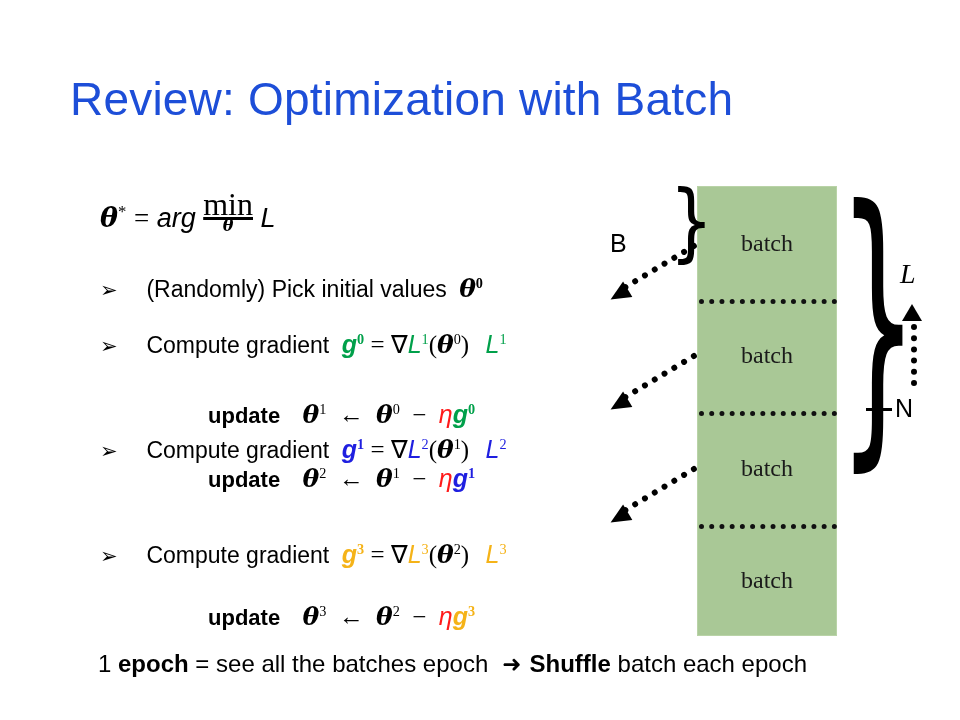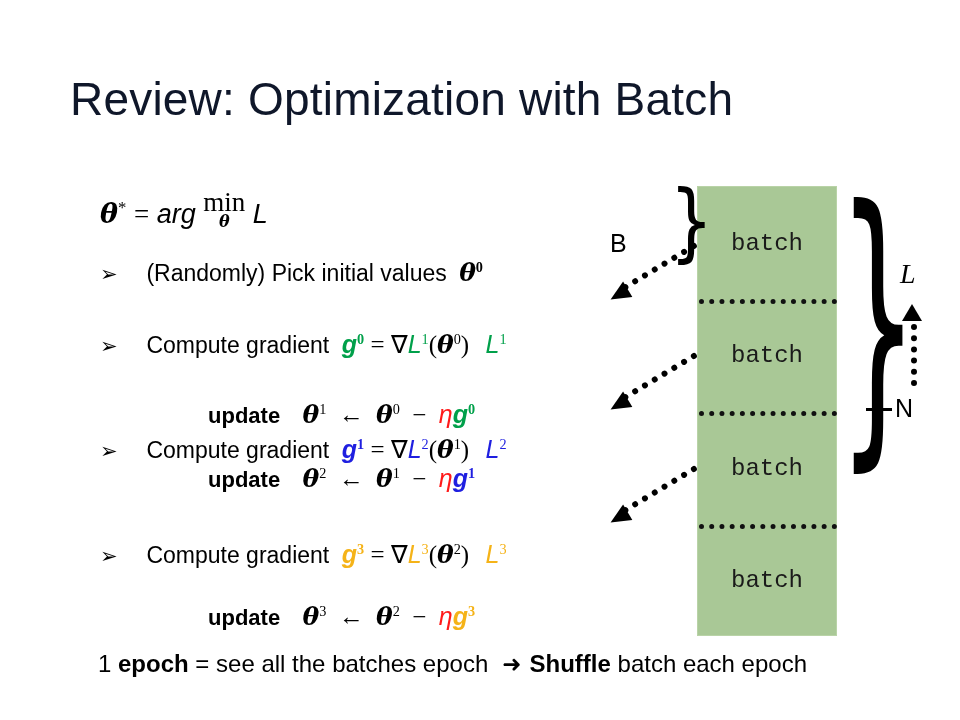--- a/index.html
+++ b/index.html
@@ -18,21 +18,21 @@
 
   
   #slide-title {
     position: absolute;
     left: 70px;
     top: 72px;
     width: 820px;
     font-size: 46px;
     font-weight: 400;
     letter-spacing: 0.2px;
-    color: #0f172a;
+    color: #1d4ed8;
     white-space: nowrap;
   }
 
   
   .math {
     font-family: Liberation Sans, sans-serif;
     font-style: italic;
   }
   .mathup {
     font-family: "Liberation Serif", serif;
@@ -61,22 +61,23 @@
   }
   #argmin-formula .minstack {
     display: inline-block;
     text-align: center;
     vertical-align: -0.15em;
     line-height: 0.92;
   }
   #argmin-formula .minstack .top {
     font-family: "Liberation Serif", serif;
     font-style: normal;
-    font-size: 27px;
+    font-size: 32px;
     display: block;
+    text-decoration: underline;
   }
   #argmin-formula .minstack .bot {
     display: block;
     font-size: 16px;
   }
 
   
   .bullet-row {
     position: absolute;
     left: 100px;
@@ -134,21 +135,21 @@
   .batch-cell {
     position: absolute;
     left: 0;
     width: 100%;
     height: 112.5px;
     display: flex;
     align-items: center;
     justify-content: center;
   }
   .batch-label {
-    font-family: Liberation Mono, monospace;
+    font-family: Liberation Serif, serif;
     font-size: 24px;
     color: #1a1a1a;
     text-align: center;
   }
   .batch-divider {
     position: absolute;
     left: 1px;
     width: 138px;
     height: 0;
     border-top: 5px dotted #111111;
@@ -272,21 +273,21 @@
   <span class="thetasym">θ</span><sup class="sup">*</sup>
   <span class="mathup">=</span>
   <span class="math">arg</span>
   <span class="minstack">
     <span class="top">min</span>
     <span class="bot thetasym">θ</span>
   </span>
   <span class="math">L</span>
 </div>
 
-<div class="bullet-row" style="top:260px">
+<div class="bullet-row" style="top:276px">
   <span class="bullet-glyph">➢</span>
   <span class="bullet-text">(Randomly) Pick initial values</span>
   <span class="bullet-math thetasym">θ</span><sup class="sup bold">0</sup>
 </div>
 
 <div class="bullet-row" style="top:332px">
   <span class="bullet-glyph">➢</span>
   <span class="bullet-text">Compute gradient</span>
   <span class="bullet-math math bold c-green">g</span><sup class="sup bold c-green">0</sup>
   <span class="mathup" style="font-size:25px">=</span>

